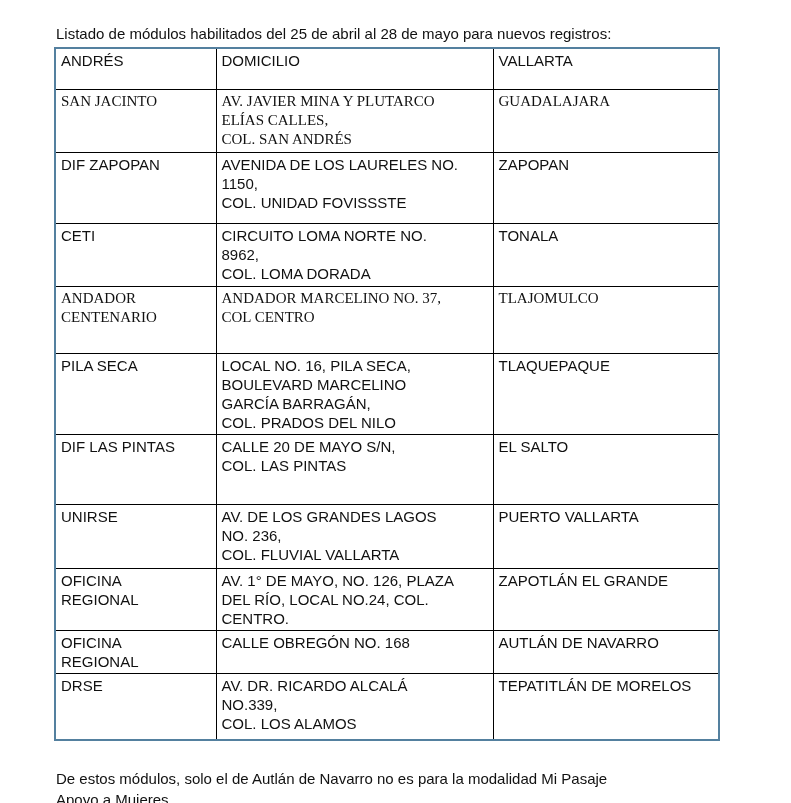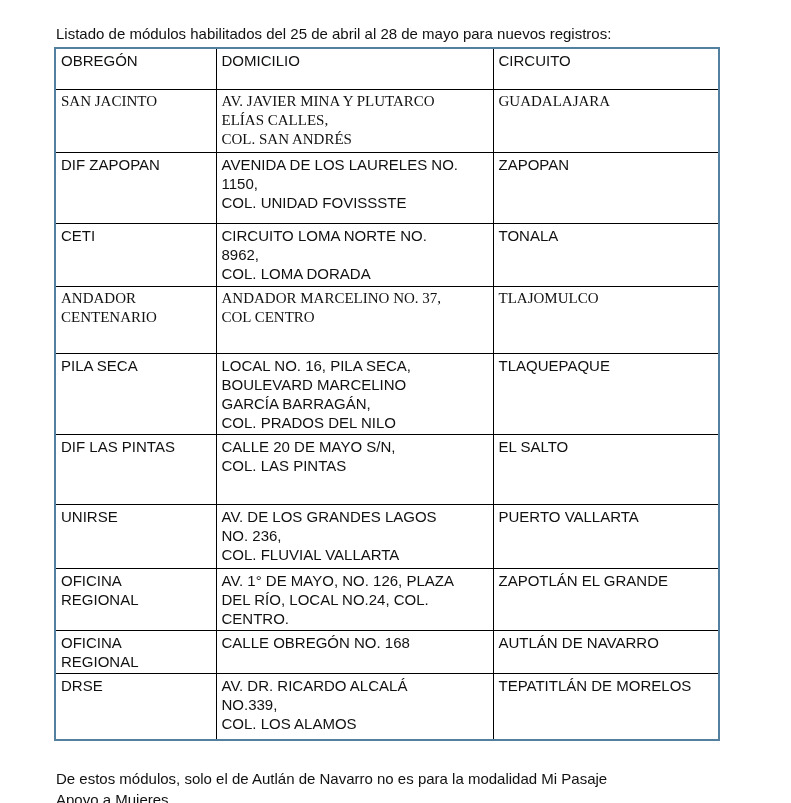--- a/index.html
+++ b/index.html
@@ -68,23 +68,23 @@
   <p class="doc-title">Listado de módulos habilitados del 25 de abril al 28 de mayo para nuevos registros:</p>
 
   <table class="modules">
     <colgroup>
       <col style="width:161px">
       <col style="width:277px">
       <col style="width:226px">
     </colgroup>
     <thead>
       <tr>
-        <th>OBREGÓN</th>
+        <th>ANDRÉS</th>
         <th>DOMICILIO</th>
-        <th>CIRCUITO</th>
+        <th>VALLARTA</th>
       </tr>
     </thead>
     <tbody>
         <tr>
           <td>SAN JACINTO</td>
           <td>AV. JAVIER MINA Y PLUTARCO
 ELÍAS CALLES,
 COL. SAN ANDRÉS</td>
           <td>GUADALAJARA</td>
         </tr>

